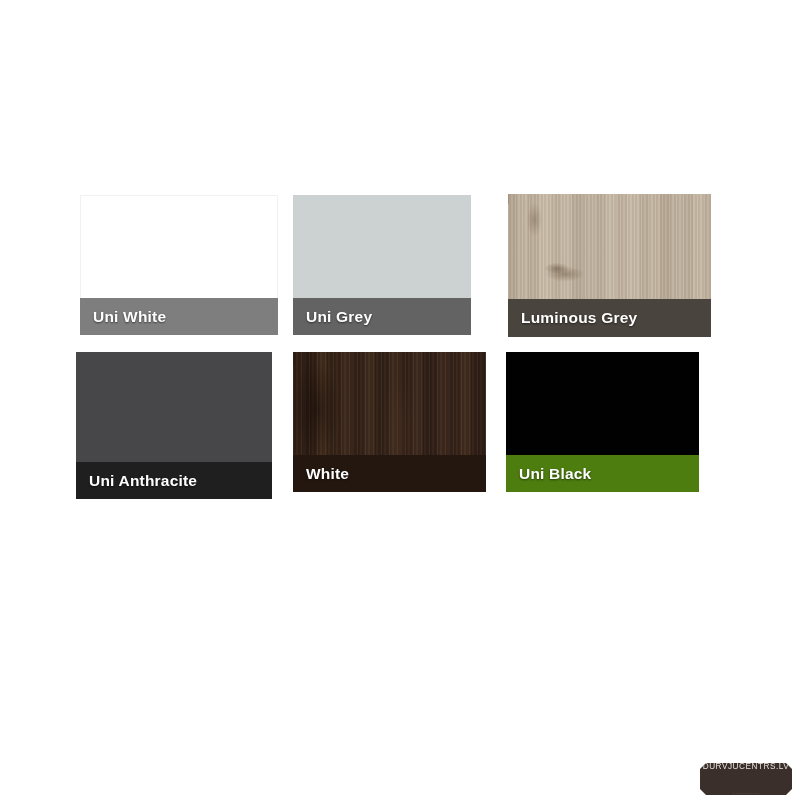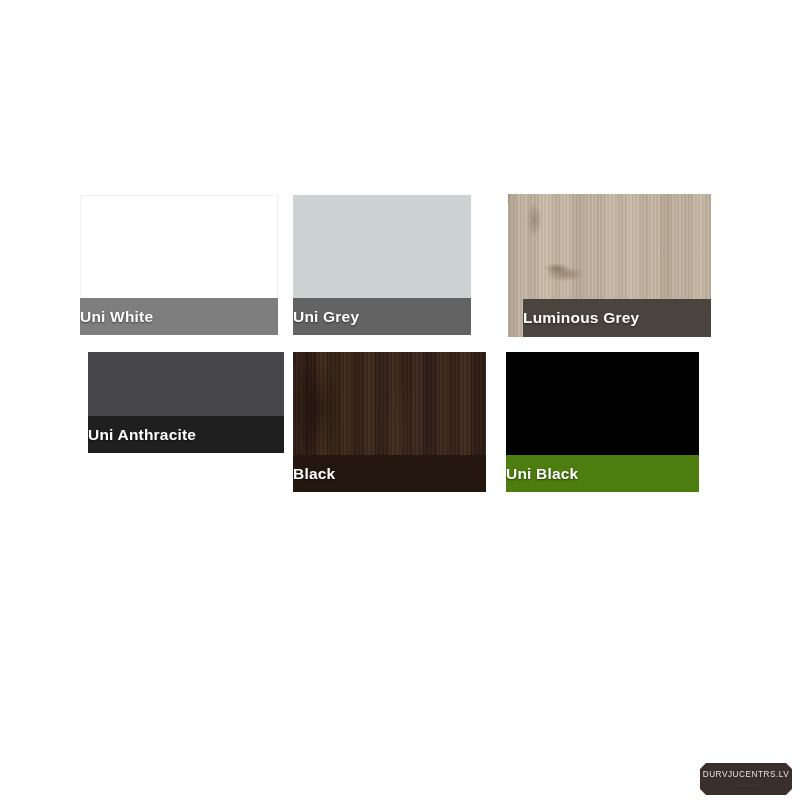--- a/index.html
+++ b/index.html
@@ -50,20 +50,21 @@
     left: 0;
     right: 0;
     bottom: 0;
     height: 36px;
     display: flex;
     align-items: center;
     color: #ffffff;
     font-size: 15.5px;
     font-weight: bold;
     letter-spacing: 0.2px;
+    padding-left: 13px;
     box-sizing: border-box;
     text-shadow: 0 1px 2px rgba(0,0,0,0.55);
     white-space: nowrap;
   }
 
   
   
   #sw-uni-white { left: 80px; top: 1px; width: 198px; height: 140px; }
   #sw-uni-white .swatch-surface {
     background: #ffffff;
@@ -71,25 +72,25 @@
   }
   #sw-uni-white .swatch-label { background: #7e7e7e; height: 37px; }
 
   
   #sw-uni-grey { left: 293px; top: 1px; width: 178px; height: 140px; }
   #sw-uni-grey .swatch-surface { background: #ccd2d2; }
   #sw-uni-grey .swatch-label { background: #636363; height: 37px; }
 
   
   #sw-luminous-grey { left: 508px; top: 0px; width: 203px; height: 143px; }
-  #sw-luminous-grey .swatch-label { background: #4a443e; height: 38px; margin-left: 15px; }
-
-  
-  
-  #sw-uni-anthracite { left: 88px; top: 1px; width: 196px; height: 101px; }
+  #sw-luminous-grey .swatch-label { background: #4a443e; height: 38px; }
+
+  
+  
+  #sw-uni-anthracite { left: 76px; top: 1px; width: 196px; height: 147px; }
   #sw-uni-anthracite .swatch-surface { background: #474749; }
   #sw-uni-anthracite .swatch-label { background: #201f20; height: 37px; }
 
   
   #sw-walnut { left: 293px; top: 1px; width: 193px; height: 140px; }
   #sw-walnut .swatch-label { background: #241710; height: 37px; }
 
   
   #sw-uni-black { left: 506px; top: 1px; width: 193px; height: 140px; }
   #sw-uni-black .swatch-surface { background: #010101; }
@@ -154,21 +155,21 @@
     position: absolute;
     left: 0;
     top: 0;
     width: 92px;
     height: 32px;
     background: #3a2f2b;
     clip-path: polygon(6px 0, 86px 0, 92px 6px, 92px 26px, 86px 32px, 6px 32px, 0 26px, 0 6px);
     display: flex;
     flex-direction: column;
     align-items: center;
-    justify-content: center;
+    justify-content: space-between;
   }
   #watermark-title {
     color: #e8e2de;
     font-size: 8.2px;
     letter-spacing: 0.55px;
     font-weight: normal;
     line-height: 1;
     white-space: nowrap;
   }
   #watermark-subtitle {
@@ -216,21 +217,21 @@
     <div class="swatch" id="sw-uni-anthracite">
       <div class="swatch-surface"></div>
       <div class="swatch-label">
         <span>Uni Anthracite</span>
       </div>
     </div>
 
     <div class="swatch" id="sw-walnut">
       <div class="swatch-surface wood-walnut"></div>
       <div class="swatch-label">
-        <span>Black</span>
+        <span>White</span>
       </div>
     </div>
 
     <div class="swatch" id="sw-uni-black">
       <div class="swatch-surface"></div>
       <div class="swatch-label">
         <span>Uni Black</span>
       </div>
     </div>
 

